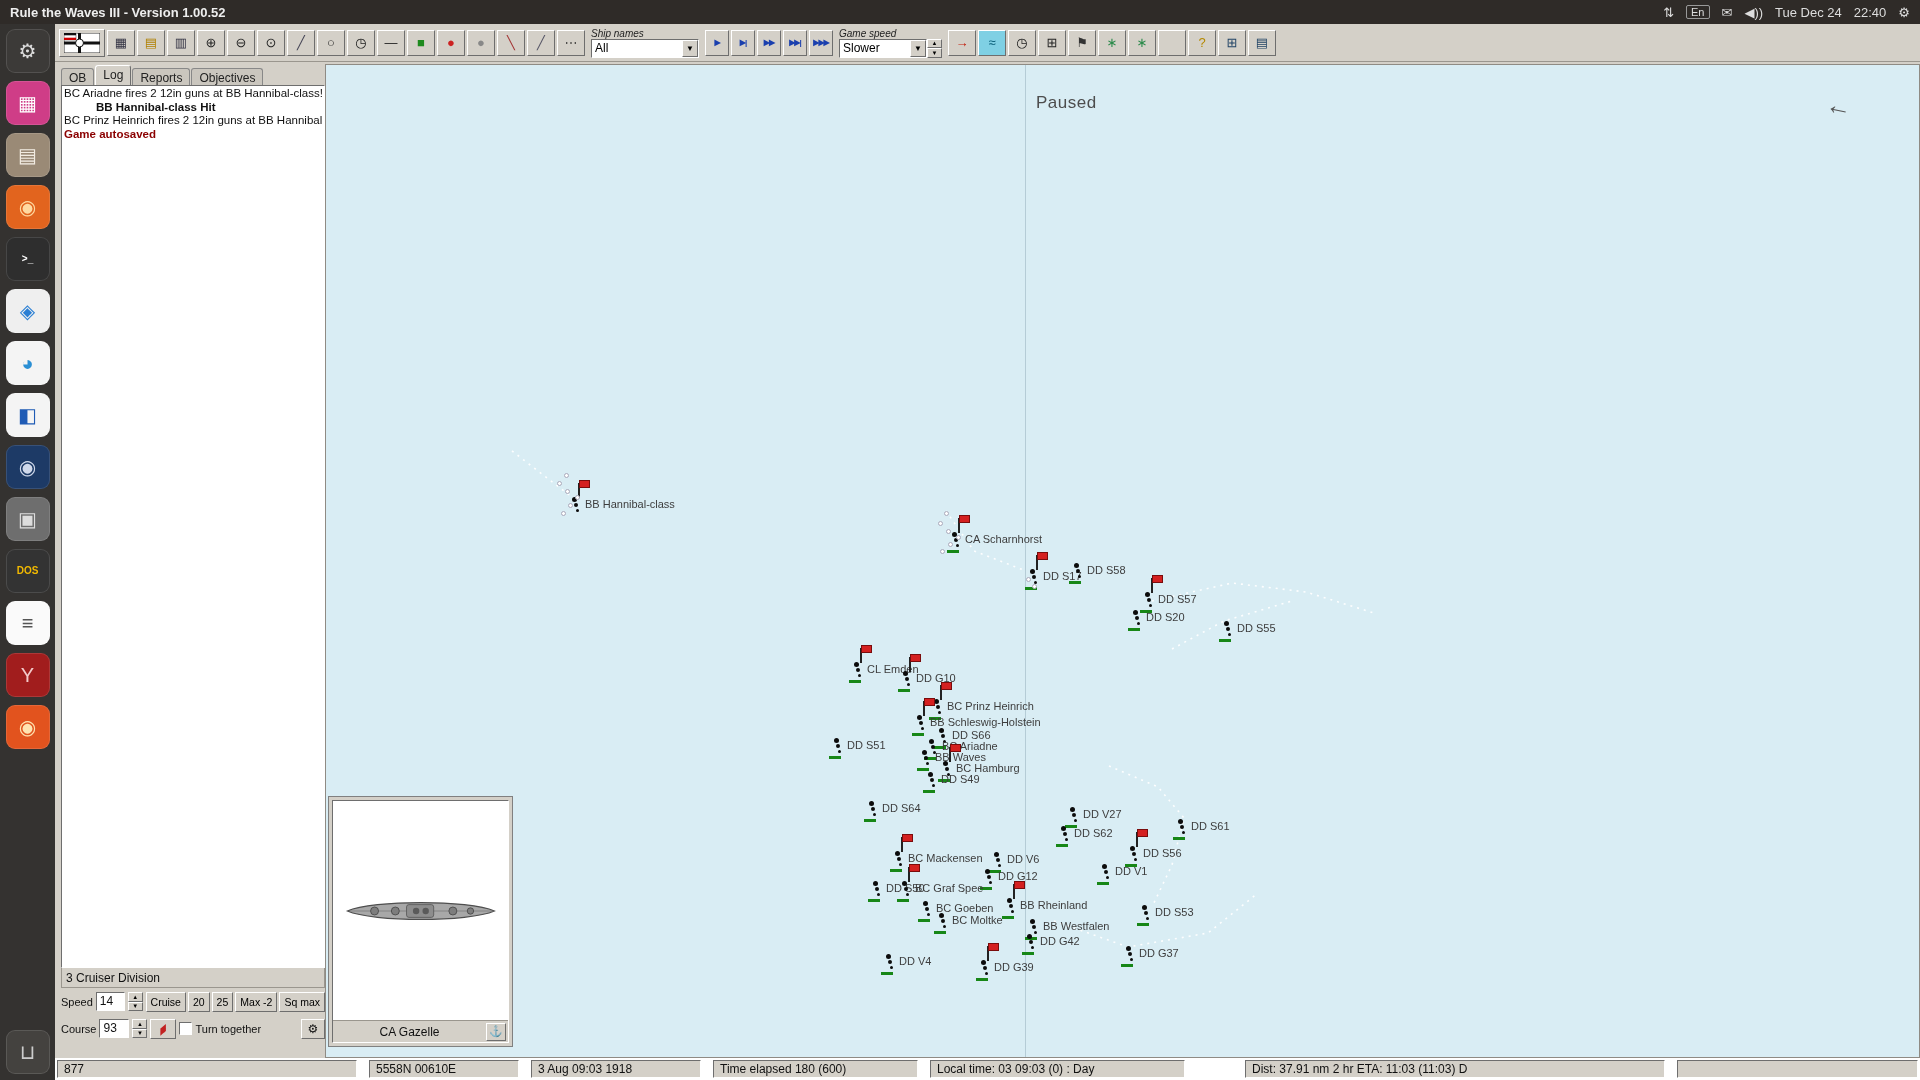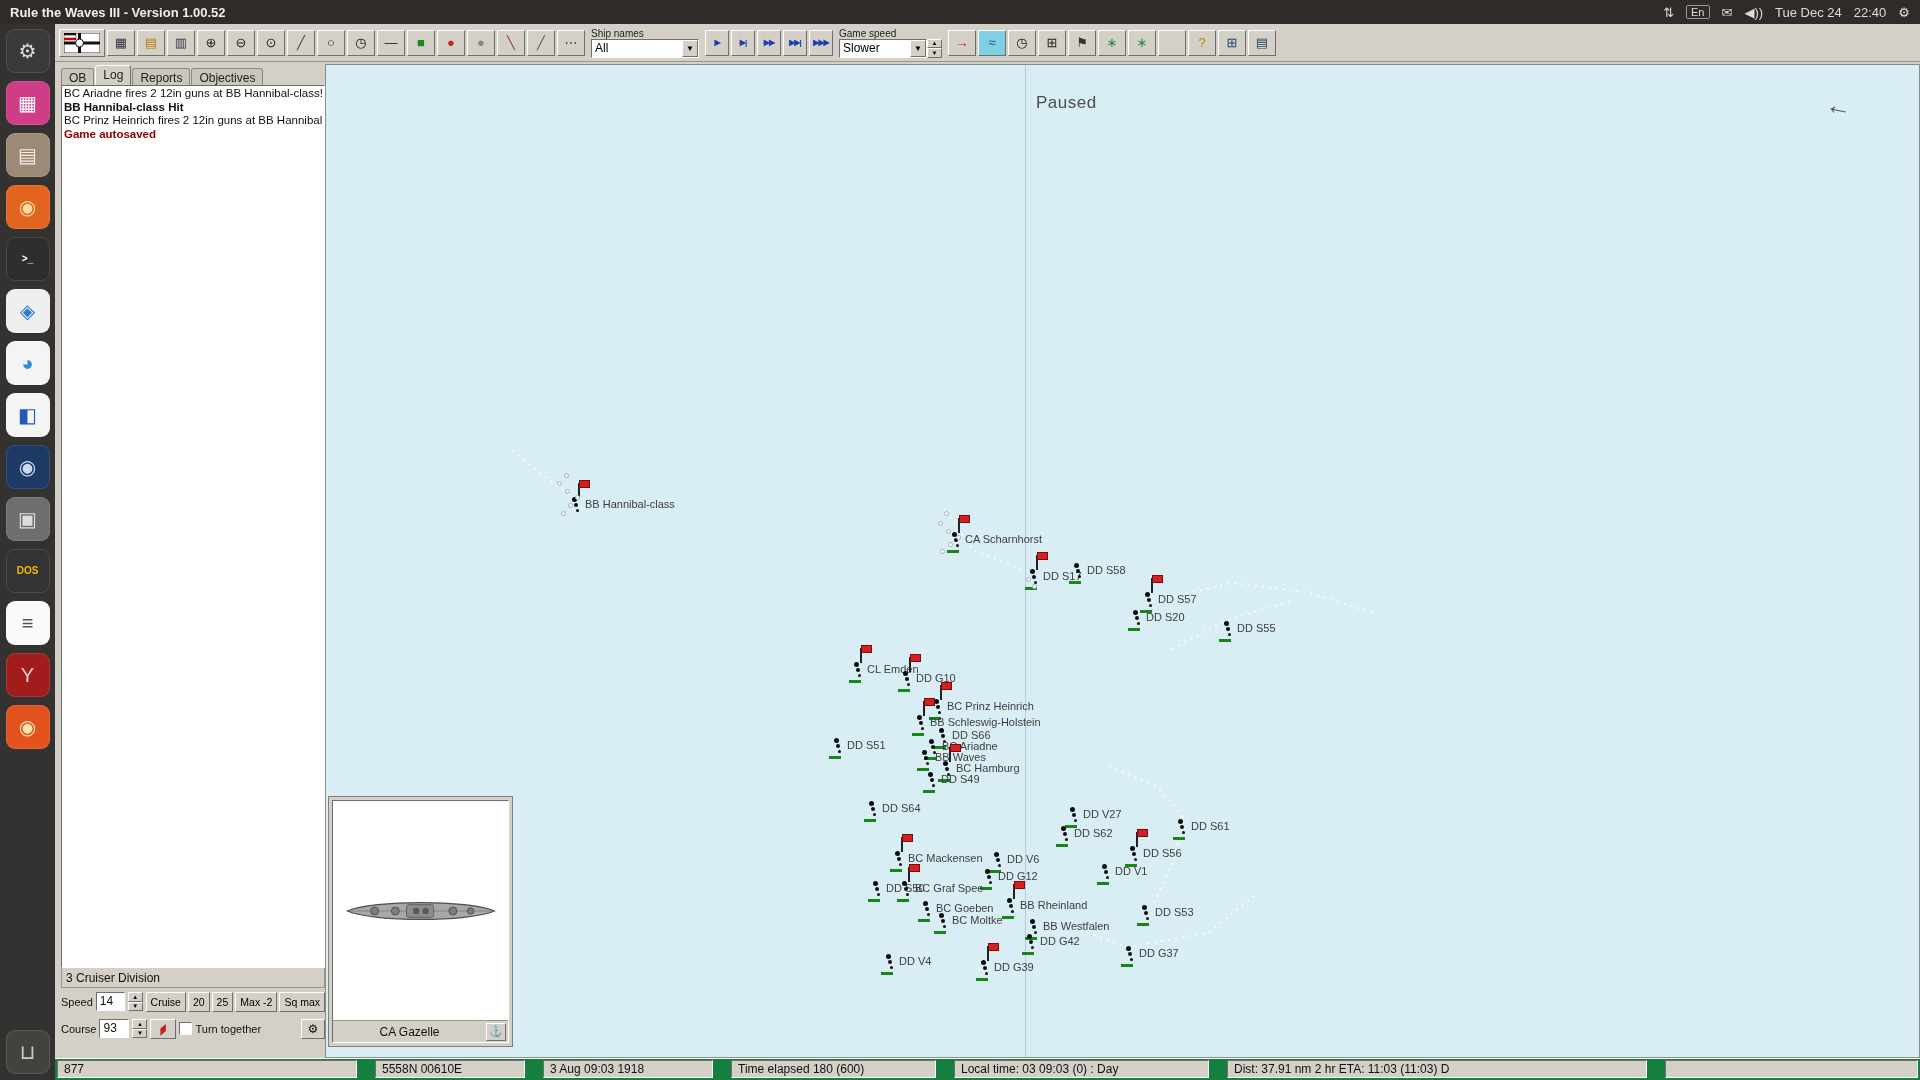--- a/index.html
+++ b/index.html
@@ -28,40 +28,40 @@
 
   
   .toolbar { position:absolute; left:0; top:0; right:0; height:38px; display:flex; align-items:center;
              padding:2px 4px; gap:2px; border-bottom:1px solid #9a968e; background:#d4d0c8; }
   .tbtn { width:28px; height:26px; background:#d4d0c8; border:1px solid; border-color:#fff #6e6e6e #6e6e6e #fff;
           display:flex; align-items:center; justify-content:center; font-size:13px; padding:0; font-family:inherit; cursor:default; }
   .tbtn.pbtn { width:24px; color:#1a3fae; font-size:8px; font-weight:bold; letter-spacing:-1px; }
   .ensign-btn { width:46px; height:28px; display:flex; align-items:center; justify-content:center;
                 background:#d4d0c8; border:1px solid; border-color:#fff #6e6e6e #6e6e6e #fff; }
   .tb-col { display:flex; flex-direction:column; justify-content:center; margin:0 4px; }
-  .tb-col .mini-label { font-size:10px; color:#222; line-height:11px; }
+  .tb-col .mini-label { font-size:10px; color:#222; line-height:11px;font-style:italic; }
   .dd { display:flex; align-items:stretch; height:19px; background:#fff;
         border:1px solid; border-color:#6e6e6e #fff #fff #6e6e6e; }
   .dd .val { flex:1; font-size:12px; padding:1px 3px; white-space:nowrap; overflow:hidden; }
   .dd .arrow { width:16px; background:#d4d0c8; border:1px solid; border-color:#fff #6e6e6e #6e6e6e #fff;
                display:flex; align-items:center; justify-content:center; font-size:8px; }
   .spin { display:inline-flex; flex-direction:column; width:15px; height:19px; }
   .spin .sp { flex:1; font-size:6px; line-height:6px; background:#d4d0c8; border:1px solid;
               border-color:#fff #6e6e6e #6e6e6e #fff; padding:0; font-family:inherit; }
 
   
   .leftpanel { position:absolute; left:6px; top:41px; width:264px; bottom:38px; display:flex; flex-direction:column; }
   .tabs { display:flex; align-items:flex-end; height:20px; }
   .tab { font-size:12px; padding:2px 7px 1px 7px; background:#cac6be; border:1px solid #888;
          border-bottom:none; border-radius:3px 3px 0 0; margin-right:1px; height:17px; color:#222; }
   .tab.active { background:#d4d0c8; height:20px; border-color:#fff #6e6e6e transparent #fff; position:relative; }
   .log { background:#fff; border:1px solid; border-color:#6e6e6e #fff #fff #6e6e6e; flex:1;
          font-size:11.5px; line-height:1.18; padding:1px 2px; overflow:hidden; }
   .log-line { white-space:nowrap; overflow:hidden; color:#111; }
-  .log-line.bold { font-weight:bold; }
+  .log-line.bold { font-weight:bold;margin-left:32px; }
   .log-line.alert { font-weight:bold; color:#8b0000; }
   .divbar { height:20px; font-size:12px; display:flex; align-items:center; padding-left:4px;
             background:#d4d0c8; border:1px solid #9a968e; border-top:none; color:#111; }
   .ctlrow { display:flex; align-items:center; gap:3px; font-size:11px; height:27px; color:#111; }
   .numbox { width:30px; height:19px; background:#fff; border:1px solid; border-color:#6e6e6e #fff #fff #6e6e6e;
             font-size:12px; padding:1px 3px; }
   .sbtn { background:#d4d0c8; border:1px solid; border-color:#fff #6e6e6e #6e6e6e #fff;
           font-size:10.5px; padding:2px 4px; height:20px; font-family:inherit; white-space:nowrap; }
   .chk { width:13px; height:13px; background:#fff; border:1px solid; border-color:#6e6e6e #fff #fff #6e6e6e; }
   .cbtn { width:26px; height:20px; background:#d4d0c8; border:1px solid; border-color:#fff #6e6e6e #6e6e6e #fff;
@@ -95,22 +95,22 @@
               border:1px solid #808080; padding:3px; z-index:10; }
   .sv-inner { width:100%; height:100%; background:#fff; border:1px solid; border-color:#6e6e6e #fff #fff #6e6e6e;
               display:flex; flex-direction:column; }
   .sv-draw { flex:1; display:flex; align-items:center; justify-content:center; }
   .sv-bottom { height:22px; border-top:1px solid #9a968e; background:#d4d0c8; display:flex; align-items:center; }
   .sv-name { flex:1; text-align:center; font-size:12px; color:#111; }
   .sv-anchor { width:20px; height:18px; margin-right:2px; background:#d4d0c8; border:1px solid;
                border-color:#fff #6e6e6e #6e6e6e #fff; display:flex; align-items:center; justify-content:center; font-size:11px; }
 
   
-  .statusbar { position:absolute; left:0; right:0; bottom:0; height:22px; background:#15803d;
-               display:flex; gap:18px; padding:1px 2px; border-top:1px solid #fff; }
+  .statusbar { position:absolute; left:0; right:0; bottom:0; height:22px; background:#ffffff;
+               display:flex; gap:12px; padding:1px 2px; border-top:1px solid #fff; }
   .scell { height:18px; background:#d4d0c8; border:1px solid; border-color:#6e6e6e #fff #fff #6e6e6e;
            font-size:12px; line-height:16px; padding:0 6px; white-space:nowrap; overflow:hidden; color:#111; }
   .scell.fill { flex:1; }
 </style>
 </head>
 <body>
 
 <div class="sysbar">
   <span class="title">Rule the Waves III - Version 1.00.52</span>
   <div class="tray">
@@ -632,16 +632,16 @@
       </div>
     </div>
   </div>
 
   <div class="statusbar">
       <div class="scell" style="width: 300px;">877</div>
       <div class="scell" style="width: 150px;">5558N 00610E</div>
       <div class="scell" style="width: 170px;">3 Aug 09:03 1918</div>
       <div class="scell" style="width: 205px;">Time elapsed 180 (600)</div>
       <div class="scell" style="width: 255px;">Local time: 03 09:03 (0) : Day</div>
-      <div class="scell" style="width: 420px;">Dist: 37.91 nm 2 hr ETA: 11:03 (11:03) D</div>
+      <div class="scell" style="width: 420px; margin-left: 48px;">Dist: 37.91 nm 2 hr ETA: 11:03 (11:03) D</div>
       <div class="scell fill"></div>
     </div>
 </div>
 
 </body></html>

